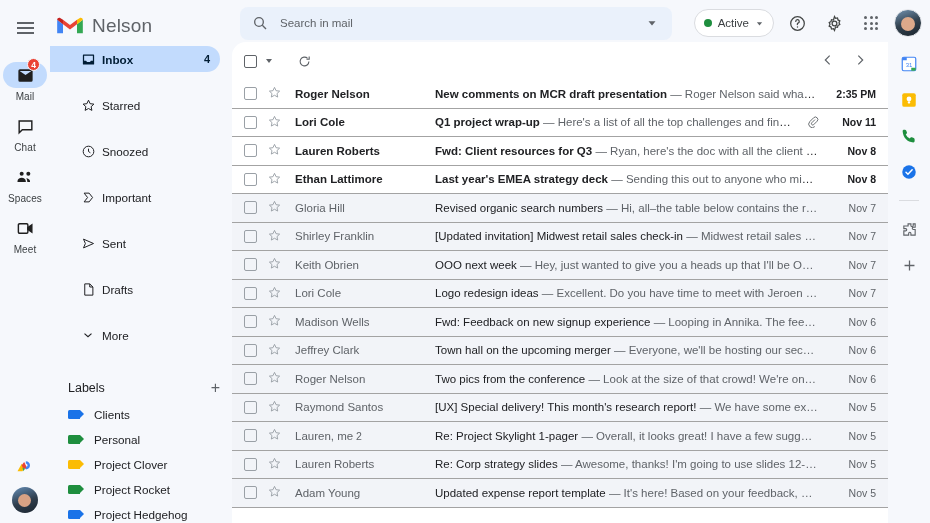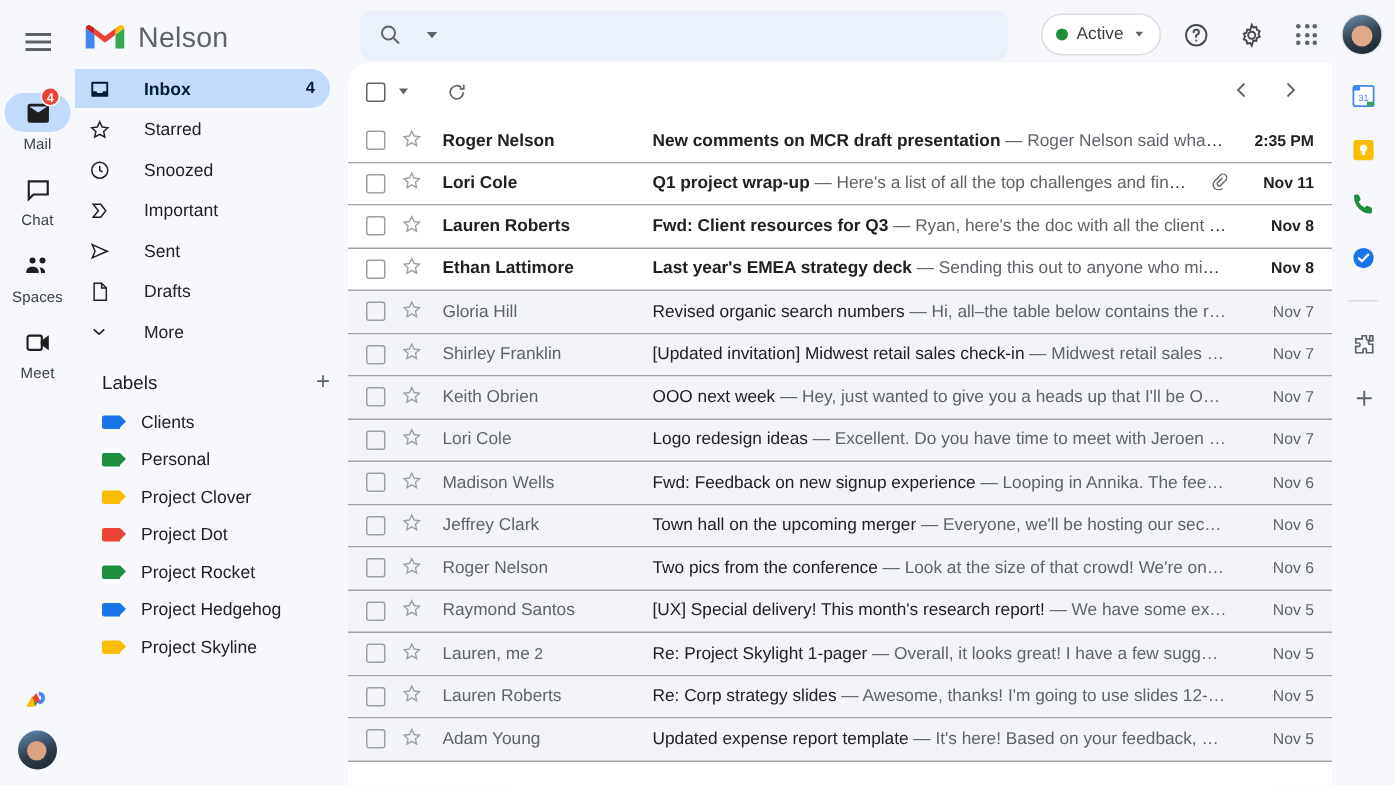--- a/index.html
+++ b/index.html
@@ -48,23 +48,23 @@
   .brand { height: 40px; display: flex; align-items: center; padding-left: 6px; gap: 8px; }
   .brand-text { font-size: 19px; color: #5f6368; letter-spacing: .2px; }
   .compose {
     margin: 14px 0 14px 14px; width: 104px; height: 40px; border-radius: 14px;
     background: #c2e7ff; display: flex; align-items: center; gap: 9px;
     padding-left: 14px; cursor: pointer; border: none;
   }
   .compose-label { font-size: 12.5px; color: #001d35; }
   .nav-list { padding-right: 12px; }
   .nav-item {
-    height: 26px; display: flex; align-items: center; gap: 22px;
-    padding-left: 8px; border-radius: 0 13px 13px 0; cursor: pointer;
-    font-size: 11.7px; color: #202124; margin-bottom: 1px;
+    height: 26px; display: flex; align-items: center; gap: 6px;
+    padding-left: 30px; border-radius: 0 13px 13px 0; cursor: pointer;
+    font-size: 11.7px; color: #202124; margin-bottom: 20px;
   }
   .nav-item.active { background: #c2dbfd; font-weight: bold; color: #001d35; }
   .nav-count { margin-left: auto; font-size: 11px; font-weight: bold; padding-right: 10px; }
   .labels-head { display: flex; align-items: center; padding: 12px 12px 6px 18px; }
   .labels-title { font-size: 12.5px; color: #202124; }
   .labels-add { margin-left: auto; font-size: 16px; color: #5f6368; cursor: pointer;
     line-height: 1; }
   .label-item { height: 25px; display: flex; align-items: center; gap: 14px;
     padding-left: 18px; font-size: 11.7px; color: #202124; cursor: pointer; }
   .tag { width: 12px; height: 9px; position: relative; border-radius: 1.5px 0 0 1.5px; }
@@ -305,24 +305,20 @@
         <span class="tag" style="background:#1a73e8;color:#1a73e8"></span>
         <span>Clients</span>
       </div>
       <div class="label-item">
         <span class="tag" style="background:#1e8e3e;color:#1e8e3e"></span>
         <span>Personal</span>
       </div>
       <div class="label-item">
         <span class="tag" style="background:#fbbc04;color:#fbbc04"></span>
         <span>Project Clover</span>
-      </div>
-      <div class="label-item">
-        <span class="tag" style="background:#ea4335;color:#ea4335"></span>
-        <span>Project Dot</span>
       </div>
       <div class="label-item">
         <span class="tag" style="background:#1e8e3e;color:#1e8e3e"></span>
         <span>Project Rocket</span>
       </div>
       <div class="label-item">
         <span class="tag" style="background:#1a73e8;color:#1a73e8"></span>
         <span>Project Hedgehog</span>
       </div>
       <div class="label-item">
@@ -574,20 +570,21 @@
   </div>
 
   <div class="topbar">
     <div class="search">
       <span class="ico">
         <svg width="16" height="16" viewBox="0 0 24 24" fill="none" stroke="#5f6368" stroke-width="2">
             <circle cx="10.5" cy="10.5" r="6.5"></circle>
             <path d="M15.5 15.5L21 21"></path>
           </svg>
       </span>
+      <input placeholder="Search in mail" style="">
       <span class="ico">
         <svg width="12" height="12" viewBox="0 0 24 24" fill="#5f6368">
             <path d="M5 8.5h14L12 17z"></path>
           </svg>
       </span>
     </div>
     <div class="topbar-right">
       <div class="status-chip">
         <span class="status-dot"></span>
         <span class="status-text">Active</span>

